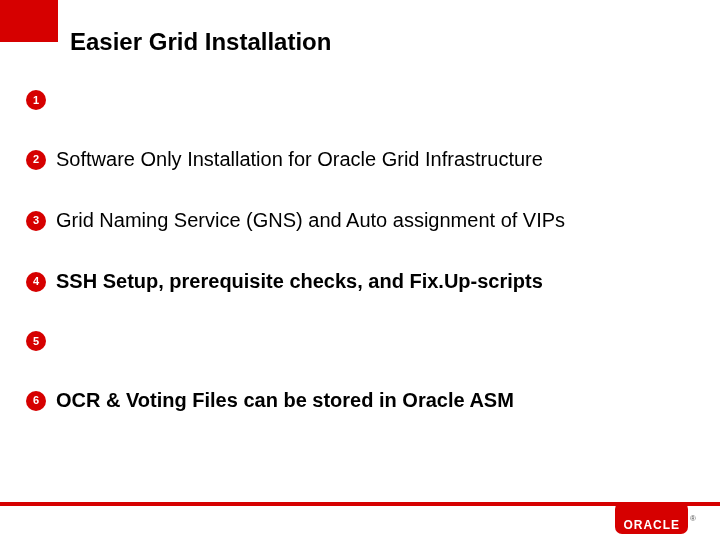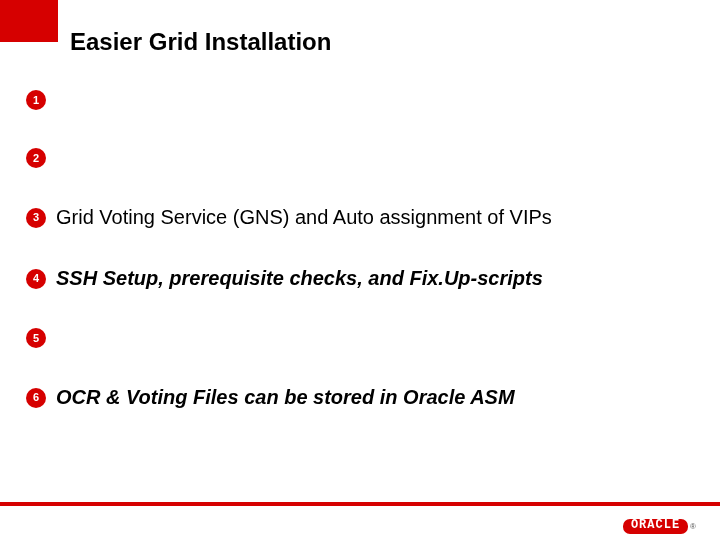--- a/index.html
+++ b/index.html
@@ -51,45 +51,44 @@
     margin-right: 10px;
     flex-shrink: 0;
     line-height: 1;
   }
   .item-text {
     font-size: 20px;
     color: #000;
   }
   .item.bold .item-text {
     font-weight: bold;
-    font-style: italic;
   }
   .footer-bar {
     position: absolute;
     bottom: 34px;
     left: 0;
     width: 100%;
     height: 4px;
     background: #d60000;
   }
   .logo-wrap {
     position: absolute;
     bottom: 6px;
     right: 24px;
     display: flex;
     align-items: center;
   }
   .logo-box {
     background: #d60000;
     color: #fff;
-    font-family: Liberation Mono, monospace;
+    font-family: Liberation Sans, sans-serif;
     font-weight: bold;
     font-size: 12px;
     letter-spacing: 1px;
-    padding: 0 8px 3px 8px;
+    padding: 17px 8px 3px 8px;
     border-radius: 7px;
     line-height: 1;
   }
   .logo-r {
     font-size: 8px;
     color: #555;
     vertical-align: top;
     margin-left: 2px;
   }
 </style>
@@ -99,24 +98,25 @@
 <div class="red-block"></div>
 
 <div class="title">Easier Grid Installation</div>
 
 <div class="items">
   <div class="item">
     <div class="num-badge">1</div>
   </div>
   <div class="item">
     <div class="num-badge">2</div>
+    <div class="item-text">Software Only Installation for Oracle Grid Infrastructure</div>
   </div>
   <div class="item">
     <div class="num-badge">3</div>
-    <div class="item-text">Grid Voting Service (GNS) and Auto assignment of VIPs</div>
+    <div class="item-text">Grid Naming Service (GNS) and Auto assignment of VIPs</div>
   </div>
   <div class="item bold">
     <div class="num-badge">4</div>
     <div class="item-text">SSH Setup, prerequisite checks, and Fix.Up-scripts</div>
   </div>
   <div class="item bold">
     <div class="num-badge">5</div>
   </div>
   <div class="item bold">
     <div class="num-badge">6</div>

